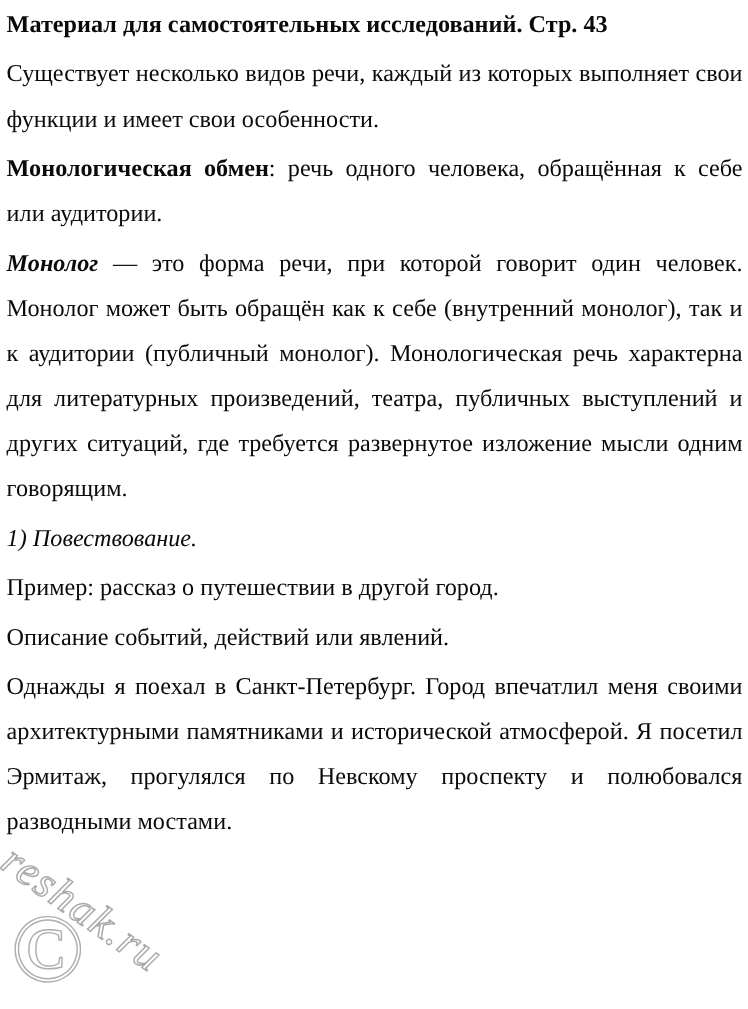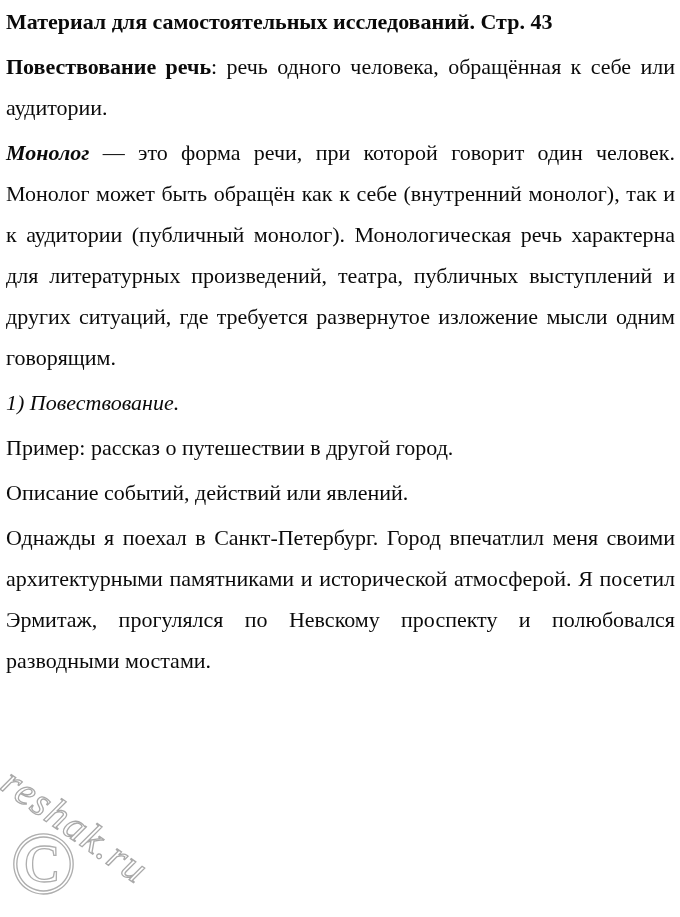--- a/index.html
+++ b/index.html
@@ -77,22 +77,23 @@
 
 <div class="watermark">
   <span class="wm-site">reshak.ru</span>
   <span class="wm-copyright">©</span>
 </div>
 
 <div class="content">
 
   <h1 class="doc-title">Материал для самостоятельных исследований. Стр. 43</h1>
 
+  <p class="para"><span>Существует несколько видов речи, каждый из которых выполняет свои функции и имеет свои особенности.</span></p>
 
-  <p class="para"><span class="lead-bold">Повествование речь</span><span>: речь одного человека, обращённая к себе или аудитории.</span></p>
+  <p class="para"><span class="lead-bold">Монологическая обмен</span><span>: речь одного человека, обращённая к себе или аудитории.</span></p>
 
 
 
   <p class="para"><span class="lead-bold-italic">Монолог</span><span> — это форма речи, при которой говорит один человек. Монолог может быть обращён как к себе (внутренний монолог), так и к аудитории (публичный монолог). Монологическая речь характерна для литературных произведений, театра, публичных выступлений и других ситуаций, где требуется развернутое изложение мысли одним говорящим.</span></p>
 
   <p class="para heading"><span>1) Повествование.</span></p>
 
   <p class="para"><span>Пример: рассказ о путешествии в другой город.</span></p>
 
   <p class="para"><span>Описание событий, действий или явлений.</span></p>

